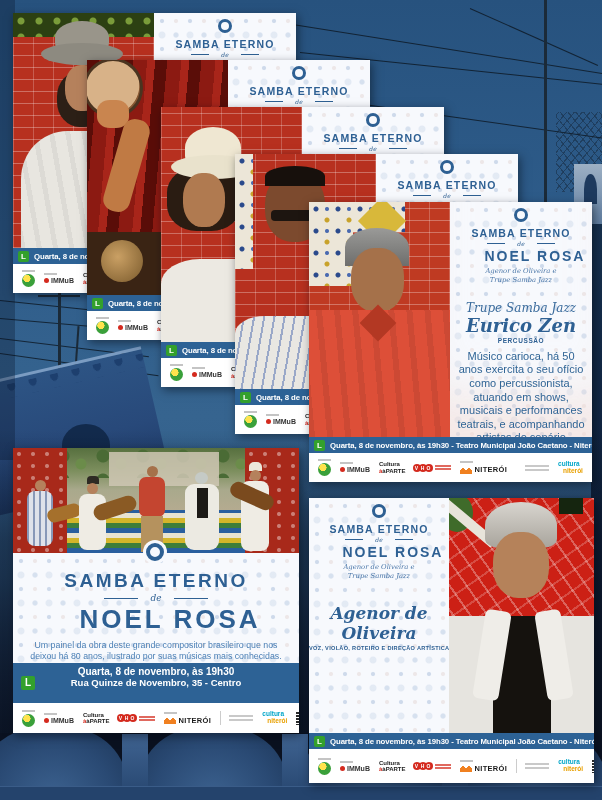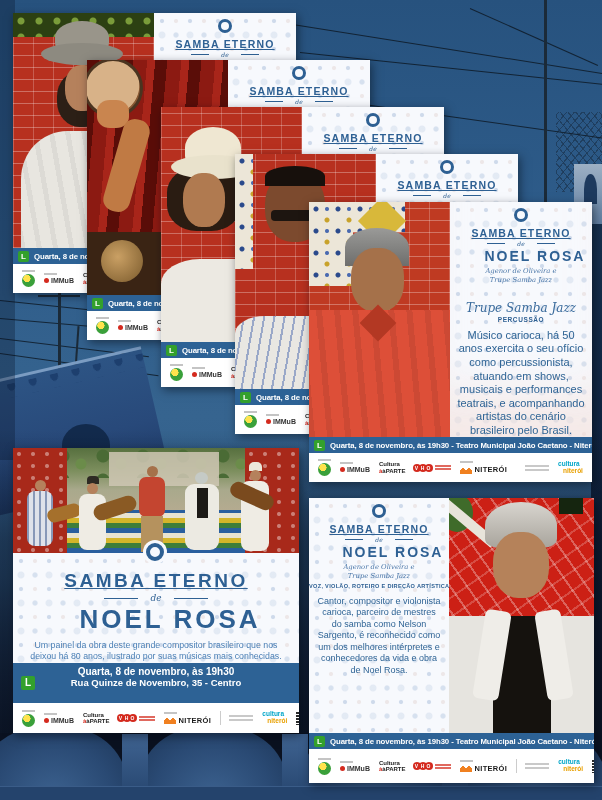--- a/index.html
+++ b/index.html
@@ -73,21 +73,21 @@
   .vsep{width:1px;height:14px;background:#ccc;}
   .tinybars{display:flex;flex-direction:column;gap:2px;}
   .tinybars div{width:24px;height:2px;background:#c9c9c9;}
   .cnit{font-size:6.5px;font-weight:bold;line-height:1.05;}
   .cnit .c1{color:#00a5c8;}
   .cnit .c2{color:#e8a000;margin-left:5px;}
   .bldg{width:10px;height:13px;background:repeating-linear-gradient(180deg,#2a2a2a 0 2px,#fff 2px 3px);}
   
   .logo-block{text-align:center;color:#2e6093;}
   .oring{display:inline-block;width:8px;height:8px;border:3px solid #2e6093;border-radius:50%;background:#f7f9fd;}
-  .lg-t1{font-weight:bold;letter-spacing:1.2px;margin-top:1px;text-decoration:underline;}
+  .lg-t1{font-weight:bold;letter-spacing:1.2px;margin-top:1px;}
   .de-row{display:flex;align-items:center;justify-content:center;gap:12px;margin:1px 0;}
   .de-row .ln{height:1px;background:#2e6093;width:18px;}
   .de-row .de{font-family:"DejaVu Serif",serif;font-style:italic;font-size:6px;}
   .lg-t2{font-weight:bold;letter-spacing:2px;padding-left:28px;}
   .lg-sub{font-family:"DejaVu Serif",serif;font-style:italic;color:#4a76a8;line-height:1.3;margin-top:3px;}
   .cascade .logo-block{padding-top:6px;}
   .cascade .lg-t1{font-size:10.5px;}
   .cascade .lg-t2{font-size:14px;}
   .cascade .lg-sub{font-size:6.8px;}
   
@@ -392,20 +392,21 @@
             <span class="de">de</span>
             <span class="ln"></span>
           </div>
         <div class="lg-t2">NOEL ROSA</div>
         <div class="lg-sub">
             <div>Agenor de Oliveira e</div>
             <div>Trupe Samba Jazz</div>
           </div>
       </div>
       <div class="eu-group">Trupe Samba Jazz</div>
+      <div class="eu-name">Eurico Zen</div>
       <div class="eu-role">PERCUSSÃO</div>
       <div class="eu-bio">Músico carioca, há 50 anos exercita o seu ofício como percussionista, atuando em shows, musicais e performances teatrais, e acompanhando artistas do cenário brasileiro pelo Brasil.</div>
     </div>
     <div class="bar">
       <span class="lbadge">L</span>
       <span class="bar-text">Quarta, 8 de novembro, às 19h30 - Teatro Municipal João Caetano - Niterói</span>
     </div>
     <div class="strip">
       <div class="sp">
           <div class="cap"></div>
@@ -558,22 +559,22 @@
             <span class="ln"></span>
             <span class="de">de</span>
             <span class="ln"></span>
           </div>
         <div class="lg-t2" style="font-size:14px;">NOEL ROSA</div>
         <div class="lg-sub" style="font-size:6.8px;">
             <div>Agenor de Oliveira e</div>
             <div>Trupe Samba Jazz</div>
           </div>
       </div>
+      <div class="ag-name">Agenor de Oliveira</div>
       <div class="ag-role">VOZ, VIOLÃO, ROTEIRO E DIREÇÃO ARTÍSTICA</div>
-      <div class="ag-bio">Cantor, compositor e violonista carioca, parceiro de mestres do samba como Nelson Sargento, é reconhecido como um dos melhores intérpretes e conhecedores da vida e obra de Noel Rosa.</div>
     </div>
     <div class="pa-photo bricks-bright">
       <div class="ph" style="left:-8px;top:-4px;width:32px;height:38px;border-radius:50%;background:#3f6b2a;"></div>
       <div class="ph" style="left:-12px;top:20px;width:64px;height:10px;background:#e8e4da;transform:rotate(40deg);"></div>
       <div class="ph" style="left:110px;top:0;width:24px;height:16px;background:#15250f;"></div>
       <div class="ph" style="left:36px;top:4px;width:72px;height:46px;border-radius:50% 50% 20% 20%;background:linear-gradient(180deg,#d8d5cf,#a8a49c);"></div>
       <div class="ph" style="left:44px;top:34px;width:56px;height:66px;background:#b5825a;border-radius:45%;"></div>
       <div class="ph" style="left:0;top:118px;width:145px;height:117px;background:#e6e4df;"></div>
       <div class="ph" style="left:44px;top:118px;width:58px;height:117px;background:#15120e;"></div>
       <div class="ph" style="left:30px;top:112px;width:26px;height:90px;background:#efede8;transform:rotate(9deg);border-radius:6px;"></div>

